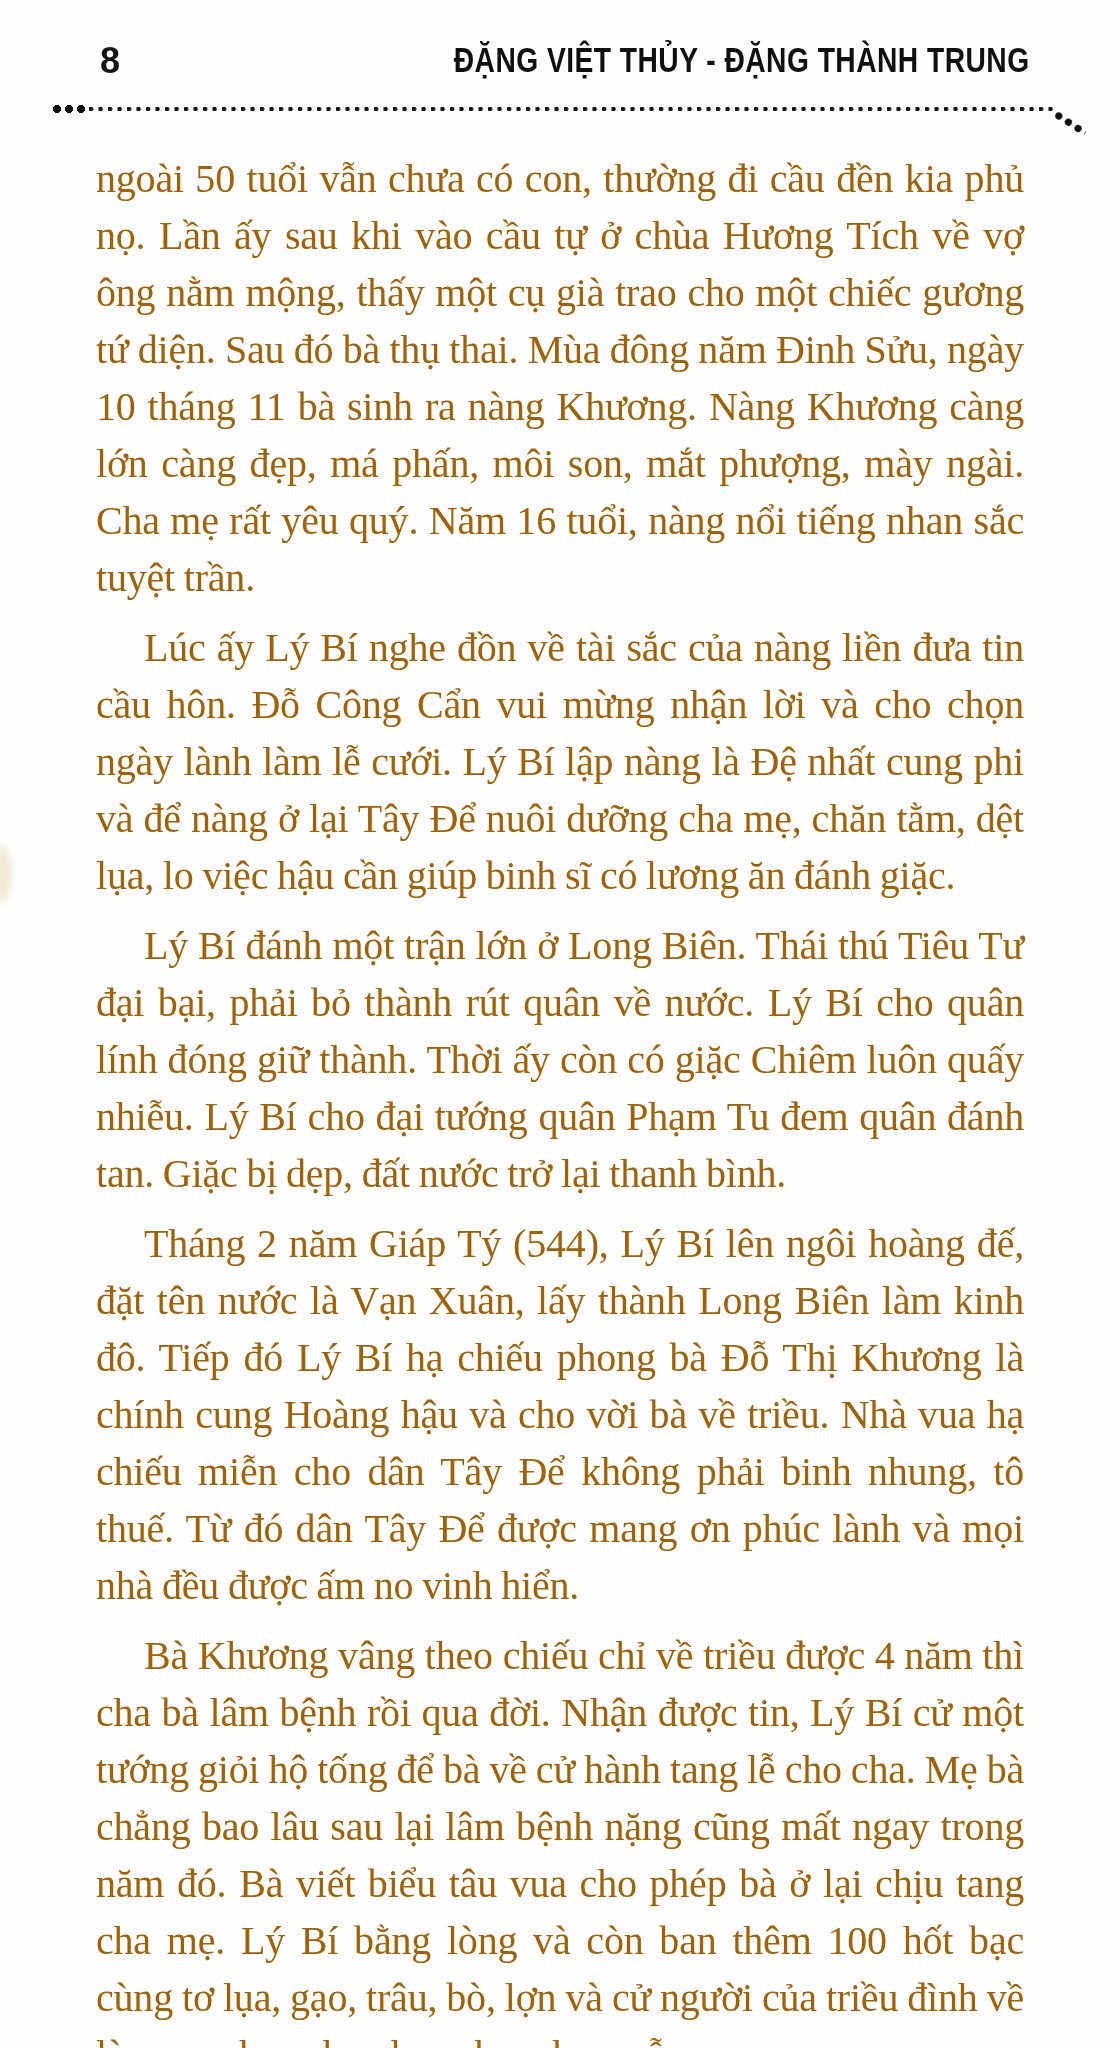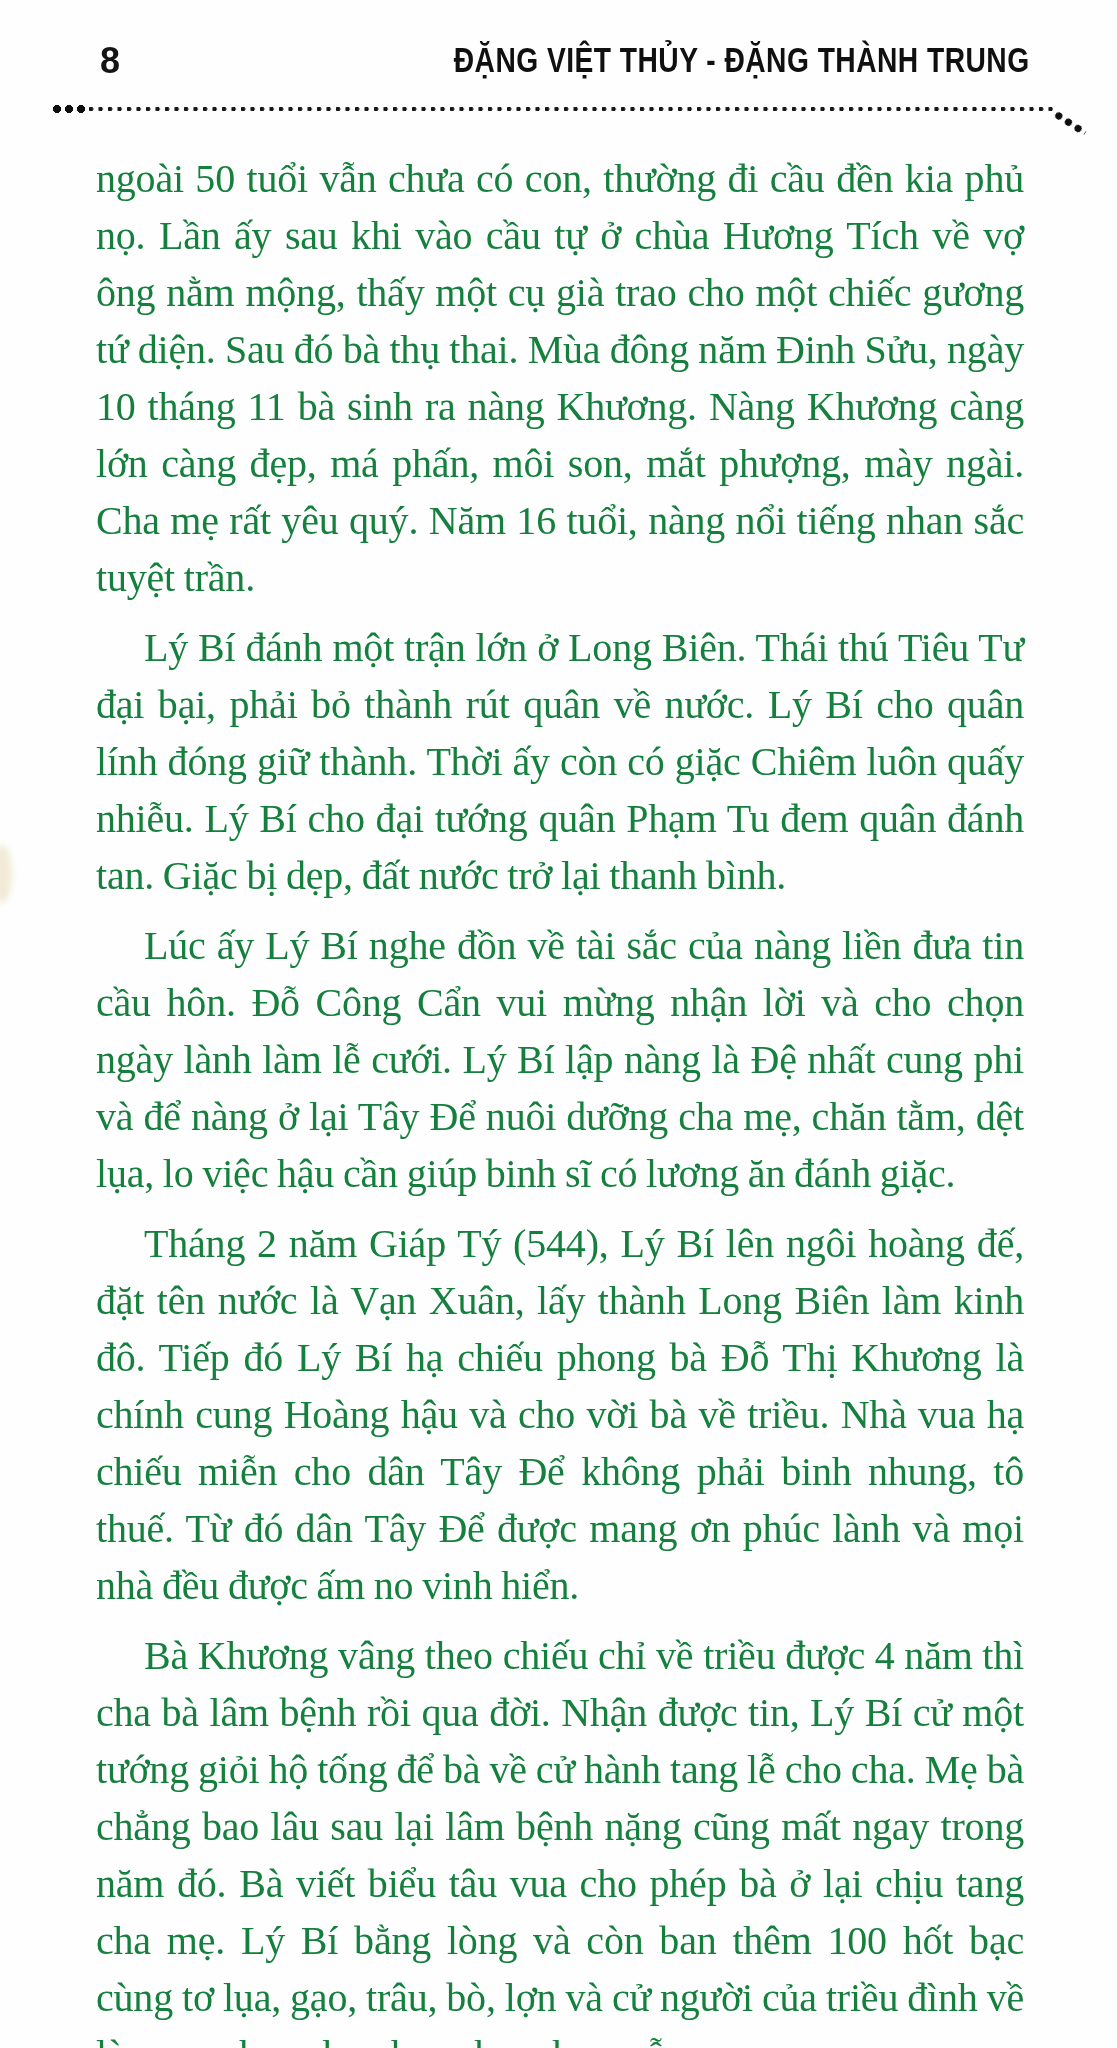--- a/index.html
+++ b/index.html
@@ -88,21 +88,21 @@
     width: 928px;
   }
   .page-body p {
     margin: 0 0 13px 0;
     font-size: 40px;
     line-height: 57px;
     text-align: justify;
     text-justify: inter-word;
     letter-spacing: -0.2px;
     word-spacing: -1px;
-    color: #15803d;
+    color: #a16207;
   }
   .page-body p.indent {
     text-indent: 48px;
   }
   
   .scan-artifact {
     position: absolute;
     left: -8px;
     top: 845px;
     width: 20px;
@@ -126,19 +126,19 @@
   <div class="dotted-divider">
     <span class="dots-start"></span>
     <span class="dots-line"></span>
     <span class="dots-tail"></span>
   </div>
 
   <div class="scan-artifact"></div>
 
   <div class="page-body">
     <p>ngoài 50 tuổi vẫn chưa có con, thường đi cầu đền kia phủ nọ. Lần ấy sau khi vào cầu tự ở chùa Hương Tích về vợ ông nằm mộng, thấy một cụ già trao cho một chiếc gương tứ diện. Sau đó bà thụ thai. Mùa đông năm Đinh Sửu, ngày 10 tháng 11 bà sinh ra nàng Khương. Nàng Khương càng lớn càng đẹp, má phấn, môi son, mắt phượng, mày ngài. Cha mẹ rất yêu quý. Năm 16 tuổi, nàng nổi tiếng nhan sắc tuyệt trần.</p>
+    <p class="indent">Lúc ấy Lý Bí nghe đồn về tài sắc của nàng liền đưa tin cầu hôn. Đỗ Công Cẩn vui mừng nhận lời và cho chọn ngày lành làm lễ cưới. Lý Bí lập nàng là Đệ nhất cung phi và để nàng ở lại Tây Để nuôi dưỡng cha mẹ, chăn tằm, dệt lụa, lo việc hậu cần giúp binh sĩ có lương ăn đánh giặc.</p>
     <p class="indent">Lý Bí đánh một trận lớn ở Long Biên. Thái thú Tiêu Tư đại bại, phải bỏ thành rút quân về nước. Lý Bí cho quân lính đóng giữ thành. Thời ấy còn có giặc Chiêm luôn quấy nhiễu. Lý Bí cho đại tướng quân Phạm Tu đem quân đánh tan. Giặc bị dẹp, đất nước trở lại thanh bình.</p>
-    <p class="indent">Lúc ấy Lý Bí nghe đồn về tài sắc của nàng liền đưa tin cầu hôn. Đỗ Công Cẩn vui mừng nhận lời và cho chọn ngày lành làm lễ cưới. Lý Bí lập nàng là Đệ nhất cung phi và để nàng ở lại Tây Để nuôi dưỡng cha mẹ, chăn tằm, dệt lụa, lo việc hậu cần giúp binh sĩ có lương ăn đánh giặc.</p>
     <p class="indent">Tháng 2 năm Giáp Tý (544), Lý Bí lên ngôi hoàng đế, đặt tên nước là Vạn Xuân, lấy thành Long Biên làm kinh đô. Tiếp đó Lý Bí hạ chiếu phong bà Đỗ Thị Khương là chính cung Hoàng hậu và cho vời bà về triều. Nhà vua hạ chiếu miễn cho dân Tây Để không phải binh nhung, tô thuế. Từ đó dân Tây Để được mang ơn phúc lành và mọi nhà đều được ấm no vinh hiển.</p>
     <p class="indent">Bà Khương vâng theo chiếu chỉ về triều được 4 năm thì cha bà lâm bệnh rồi qua đời. Nhận được tin, Lý Bí cử một tướng giỏi hộ tống để bà về cử hành tang lễ cho cha. Mẹ bà chẳng bao lâu sau lại lâm bệnh nặng cũng mất ngay trong năm đó. Bà viết biểu tâu vua cho phép bà ở lại chịu tang cha mẹ. Lý Bí bằng lòng và còn ban thêm 100 hốt bạc cùng tơ lụa, gạo, trâu, bò, lợn và cử người của triều đình về làm ma chay cho nhạc phụ, nhạc mẫu.</p>
   </div>
 
 </div>
 
 </body></html>

